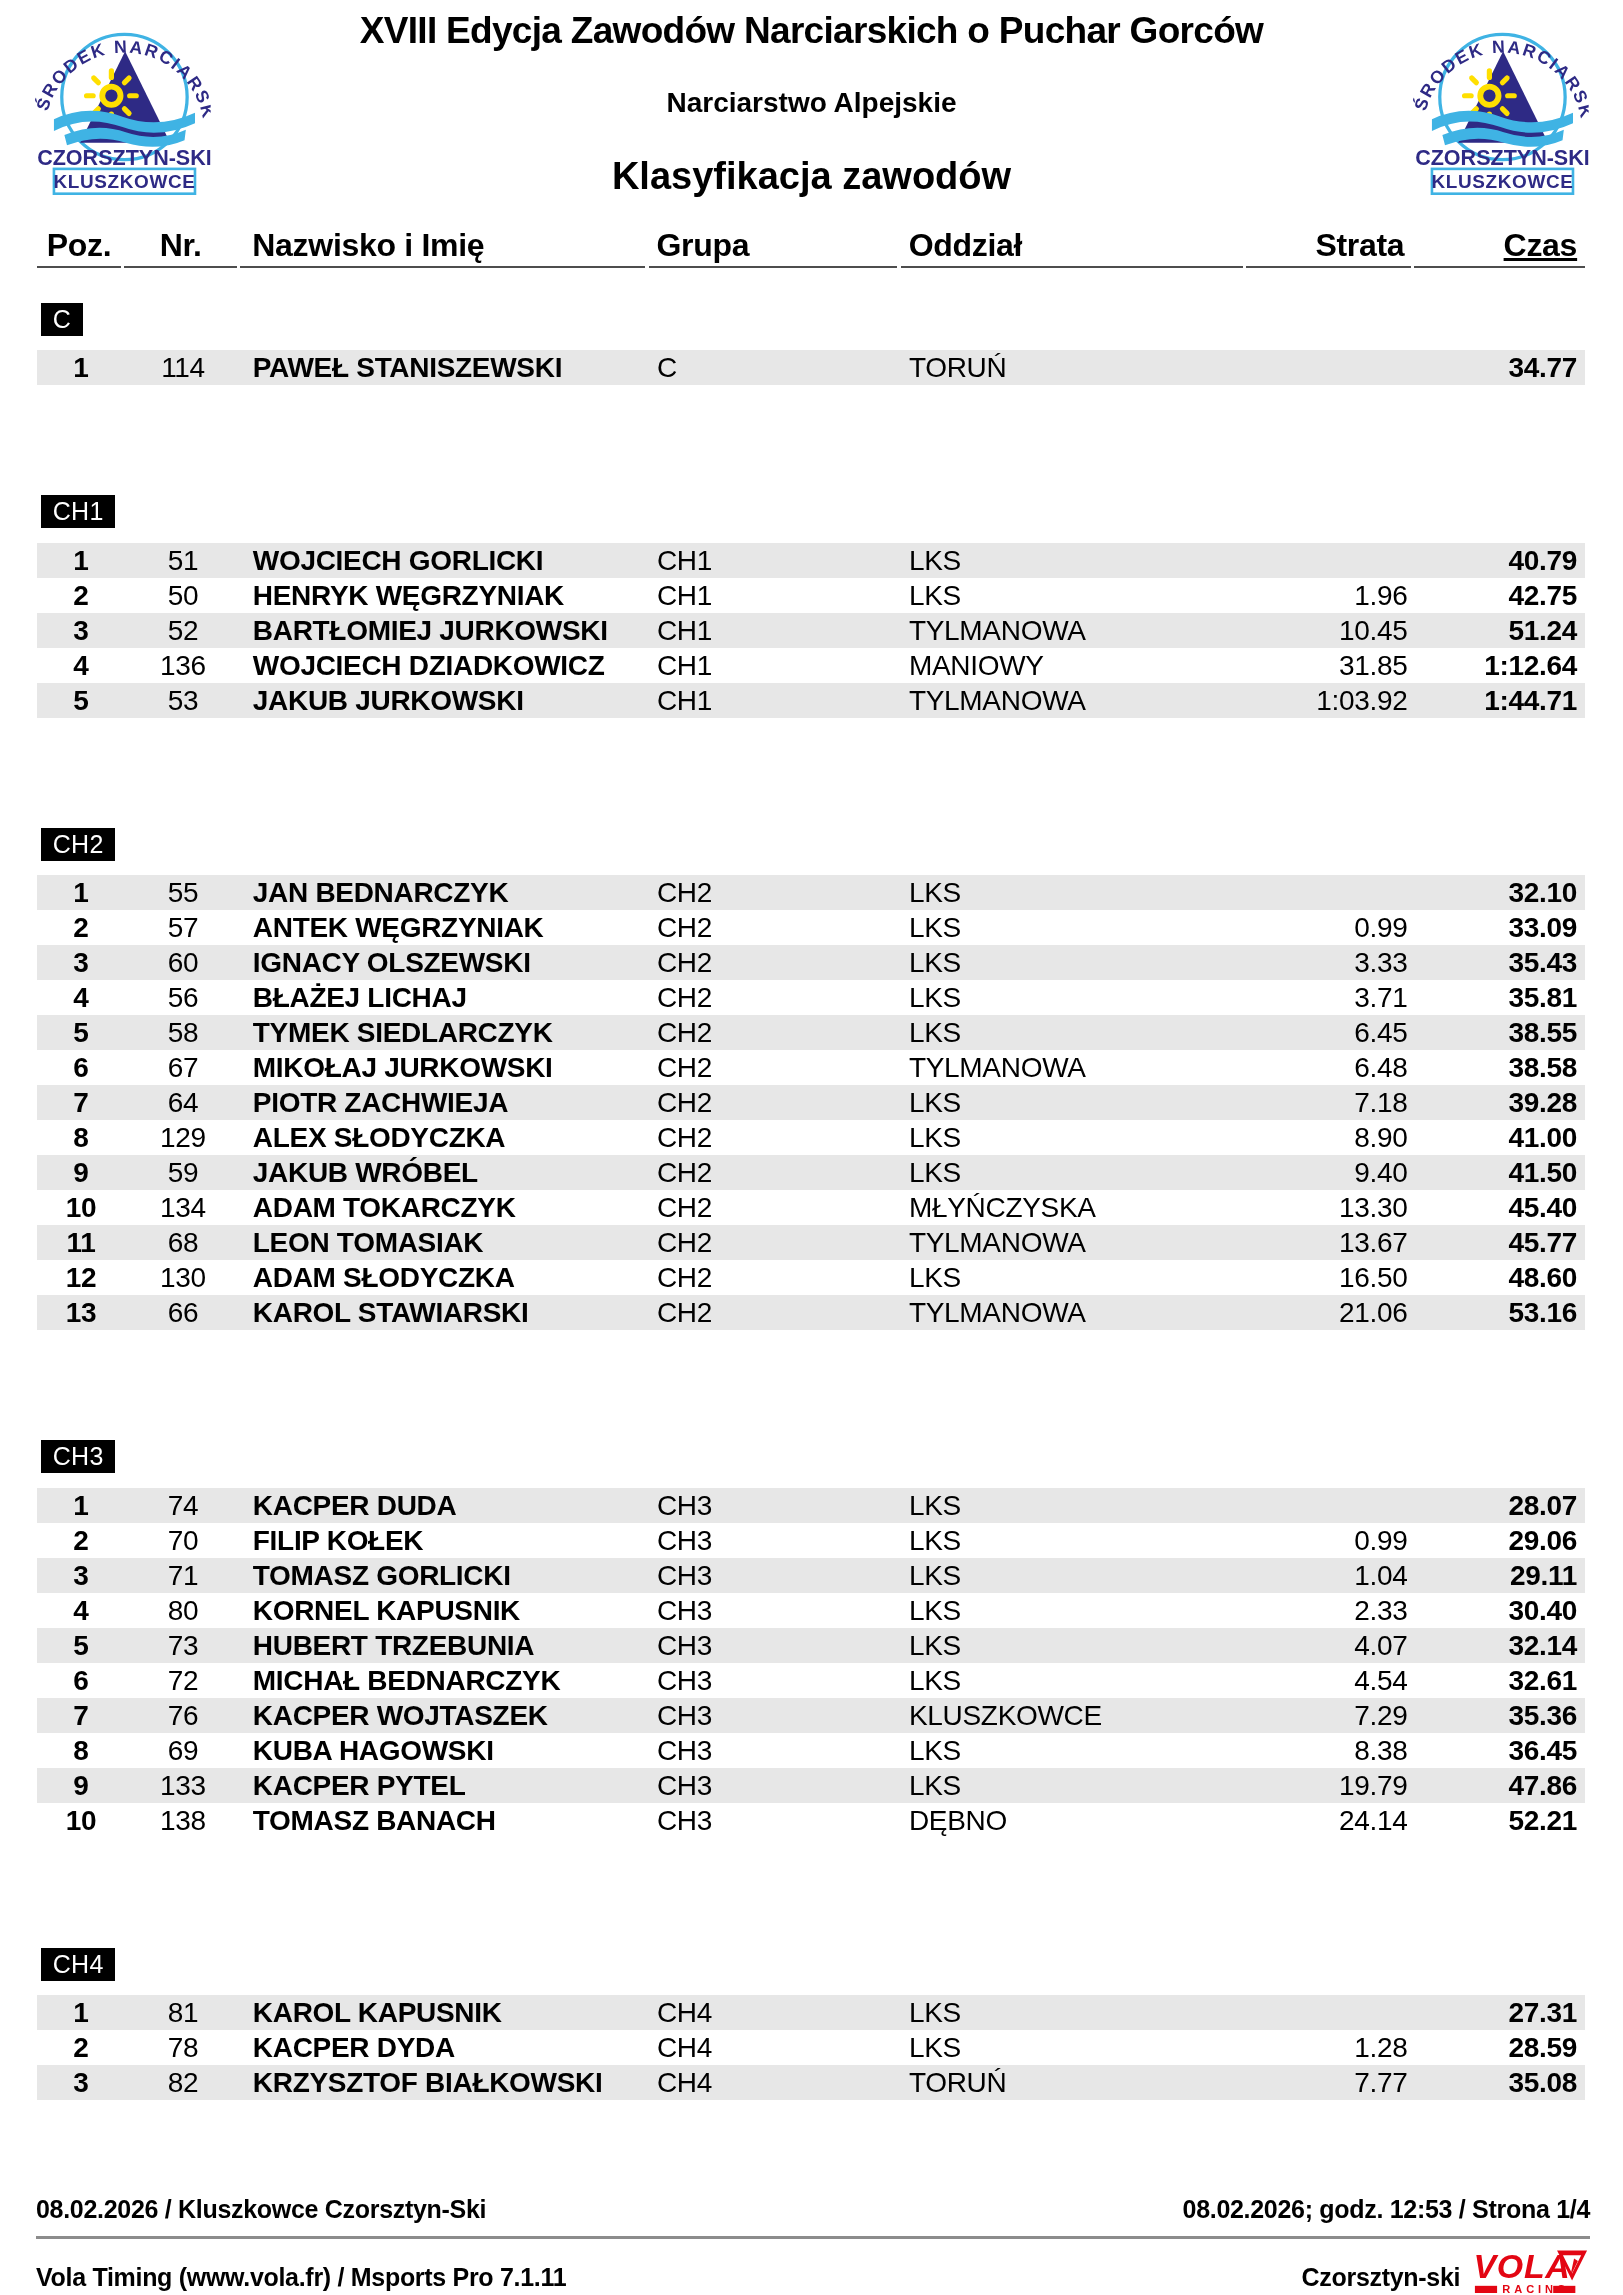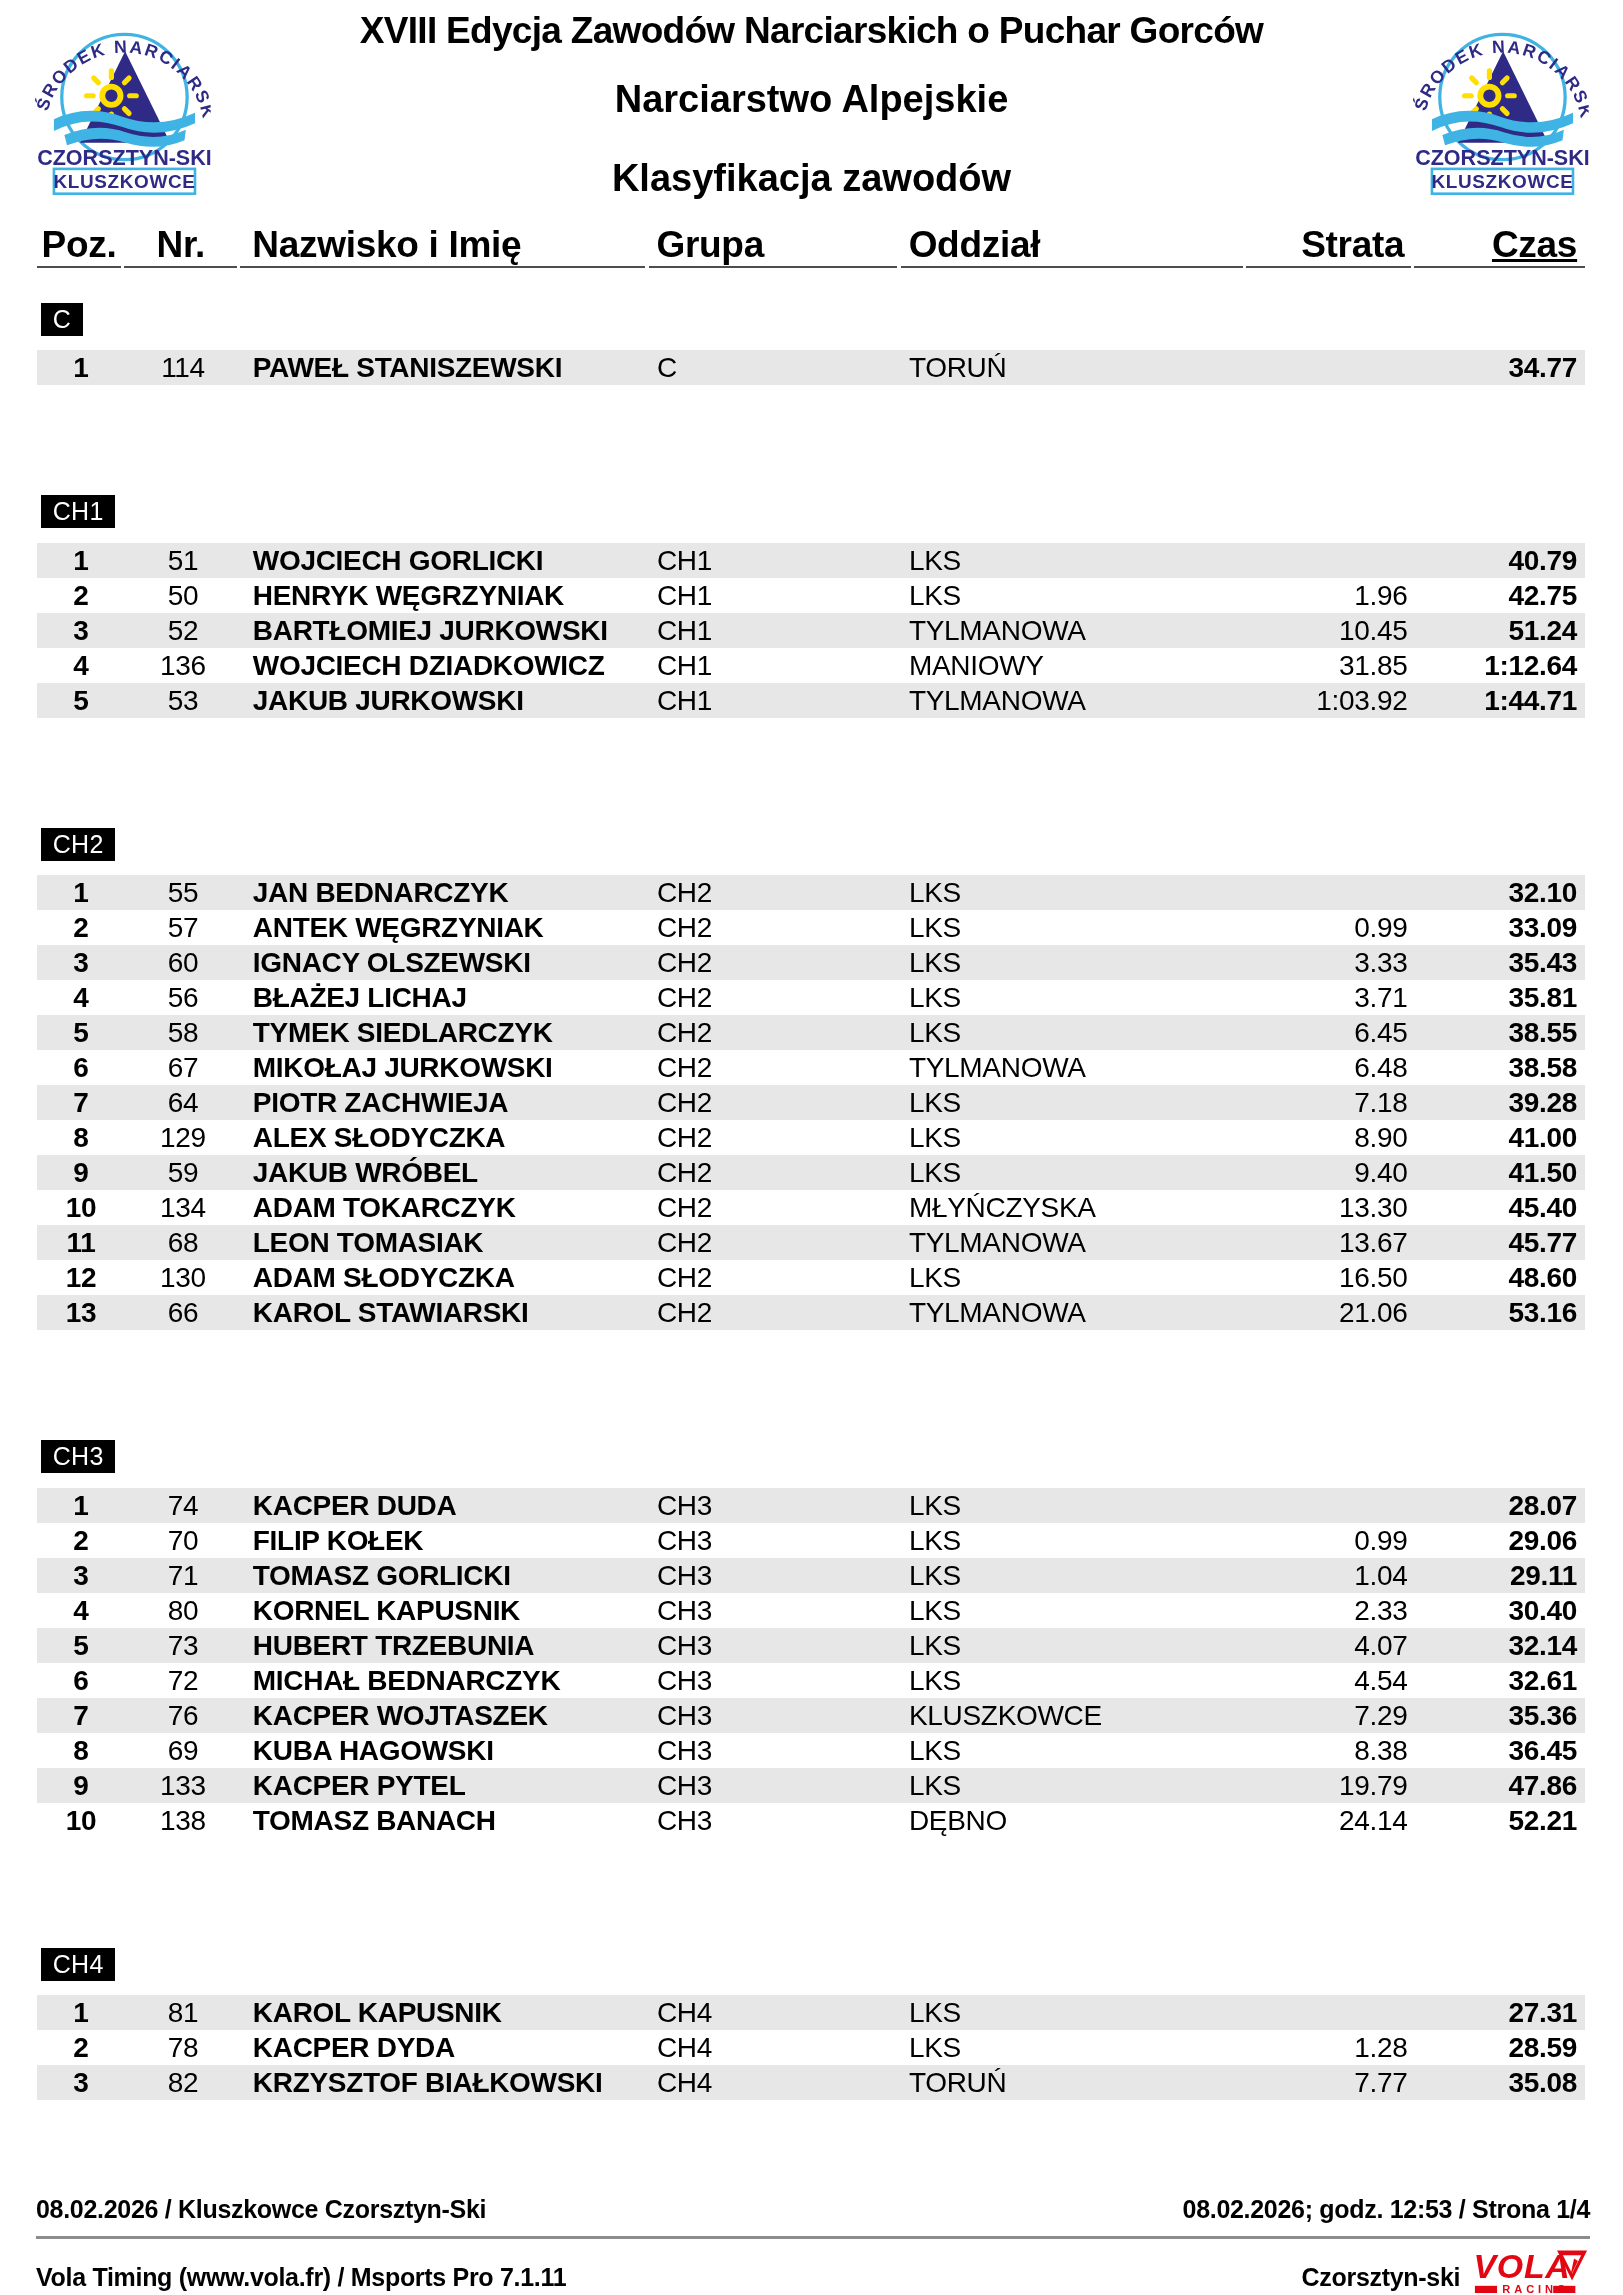--- a/index.html
+++ b/index.html
@@ -15,26 +15,26 @@
   
   .top { position:relative; height:196px; }
   .logo { position:absolute; top:19.6px; width:177px; height:175px; }
   .logo-left  { left:34px; }
   .logo-right { right:34px; }
   .titles { position:absolute; left:216px; right:216px; top:0; text-align:center; }
   .doc-title {
     margin:0; padding-top:10px;
     font-size:37px; font-weight:bold; letter-spacing:-0.7px;
   }
-  .doc-sub1 { margin:4px; padding-top:22px; font-size:38px; font-weight:bold; }
+  .doc-sub1 { margin:13px; padding-top:22px; font-size:28px; font-weight:bold; }
   .doc-sub2 { margin:16px; padding-top:19.6px; font-size:38px; font-weight:bold; }
 
   
   .table-area { margin-left:37px; width:1548px; }
-  .thead { display:flex; margin-top:34px; font-weight:bold; font-size:37px; letter-spacing:-0.3px; }
+  .thead { display:flex; margin-top:34px; font-weight:bold; font-size:32px; letter-spacing:-0.3px; }
   .hcell {
     box-sizing:border-box; height:38px; line-height:30px;
     border-bottom:2.6px solid #4d4d4d; margin-right:3.3px;
   }
   .hcell:last-child { margin-right:0;text-decoration:underline; }
   .cell, .hcell { white-space:nowrap; overflow:hidden; }
 
   .c-poz     { width:88px; text-align:center; }
   .c-nr      { width:116px; text-align:center; }
   .c-name    { width:408px; text-align:left; padding-left:11.8px; }

